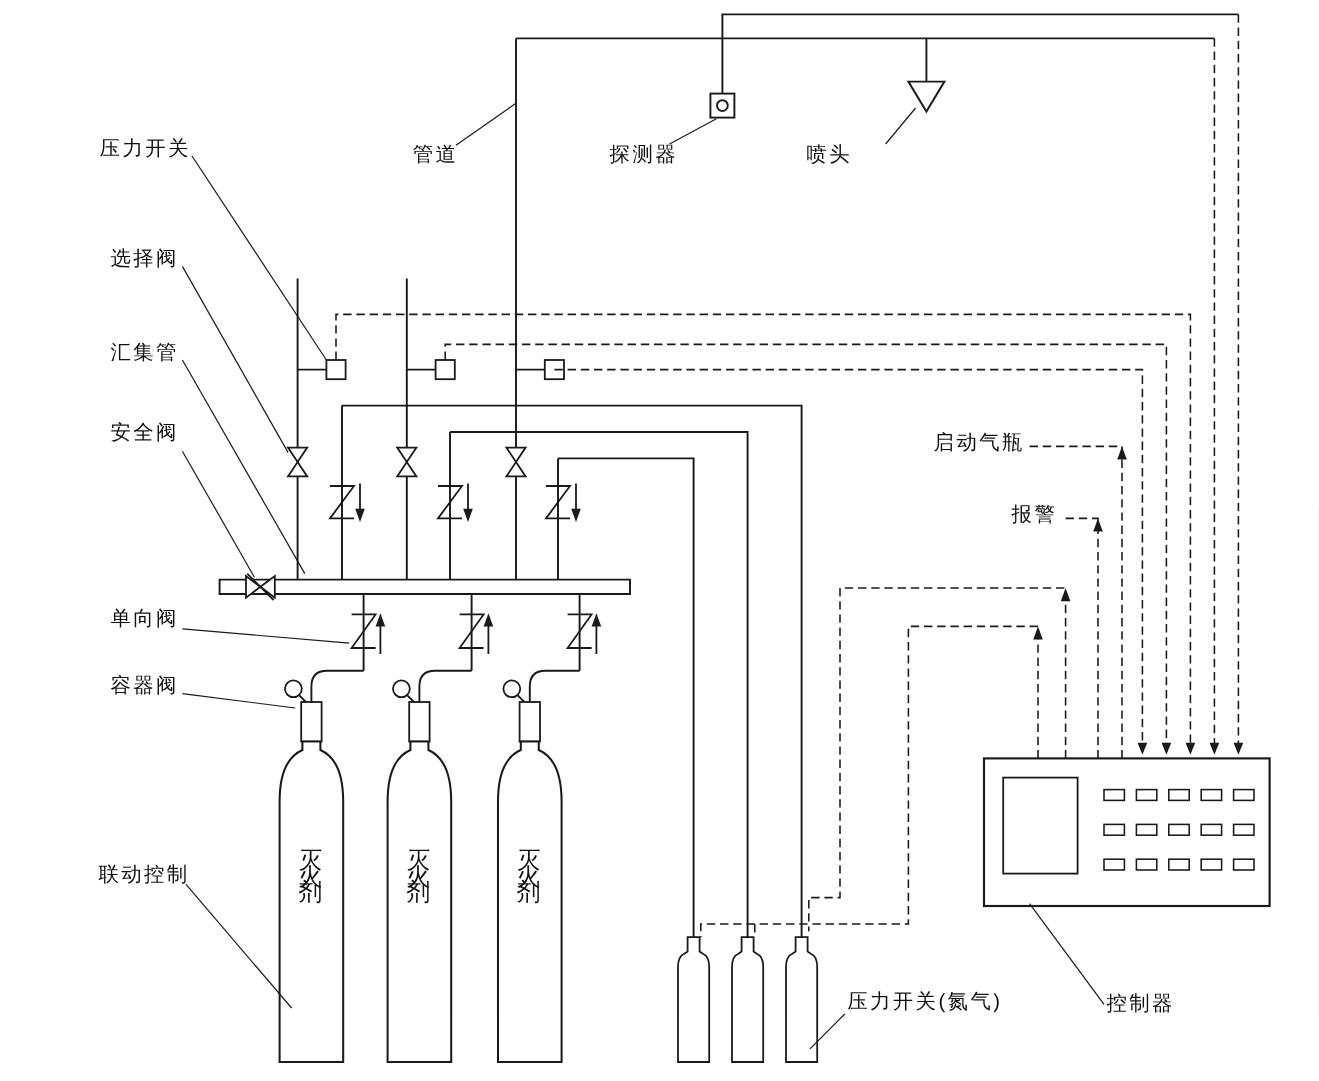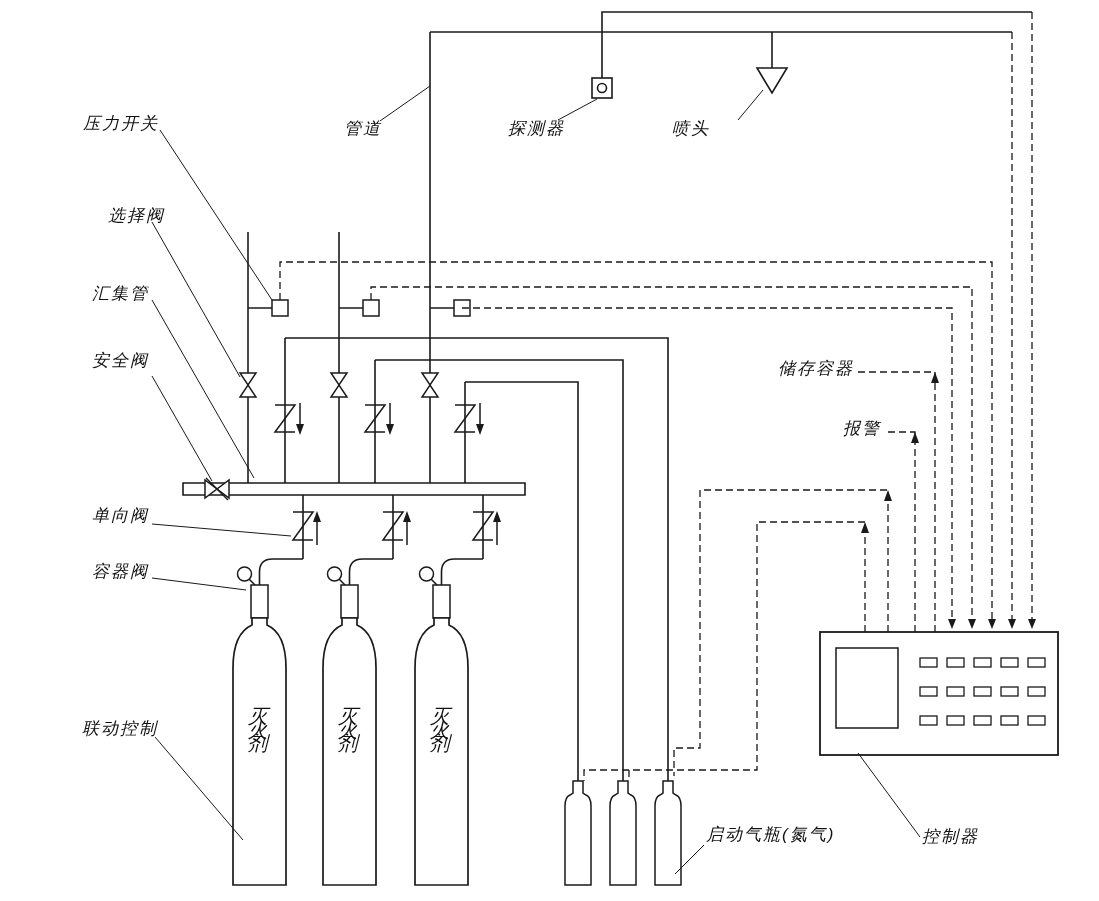--- a/index.html
+++ b/index.html
@@ -12,21 +12,20 @@
     overflow:hidden;
   }
   .stage svg { position:absolute; left:0; top:0; }
   .lbl {
     position:absolute;
     font-size:17px;
     letter-spacing:2px;
     color:#111;
     white-space:nowrap;
     line-height:1.1;
-    font-style:italic;
   }
   .lbl.vertical {
     writing-mode:vertical-rl;
     text-orientation:upright;
     font-size:20px;
     letter-spacing:12px;
   }
 </style>
 </head>
 <body>
@@ -182,28 +181,28 @@
       <path d="M155 737 L 243 840"></path>
       <path d="M704 845 L 675 874"></path>
       <path d="M920 837 L 858 753"></path>
     </g>
   </svg>
 
   <div class="lbl" style="left:83px;  top:115px">压力开关</div>
   <div class="lbl" style="left:344px; top:120px">管道</div>
   <div class="lbl" style="left:508px; top:120px">探测器</div>
   <div class="lbl" style="left:672px; top:120px">喷头</div>
-  <div class="lbl" style="left:108px;  top:207px">选择阀</div>
+  <div class="lbl" style="left:92px;  top:207px">选择阀</div>
   <div class="lbl" style="left:92px;  top:285px">汇集管</div>
   <div class="lbl" style="left:92px;  top:352px">安全阀</div>
   <div class="lbl" style="left:92px;  top:507px">单向阀</div>
   <div class="lbl" style="left:92px;  top:563px">容器阀</div>
   <div class="lbl" style="left:82px;  top:720px">联动控制</div>
-  <div class="lbl" style="left:778px; top:360px">储存容器</div>
+  <div class="lbl" style="left:778px; top:360px">启动气瓶</div>
   <div class="lbl" style="left:843px; top:420px">报警</div>
-  <div class="lbl" style="left:706px; top:826px">启动气瓶(氮气)</div>
+  <div class="lbl" style="left:706px; top:826px">压力开关(氮气)</div>
   <div class="lbl" style="left:922px; top:828px">控制器</div>
 
   <div class="lbl vertical" style="left:247px; top:692px">灭火剂</div>
   <div class="lbl vertical" style="left:337px; top:692px">灭火剂</div>
   <div class="lbl vertical" style="left:429px; top:692px">灭火剂</div>
 
 </div>
 
 </body></html>

